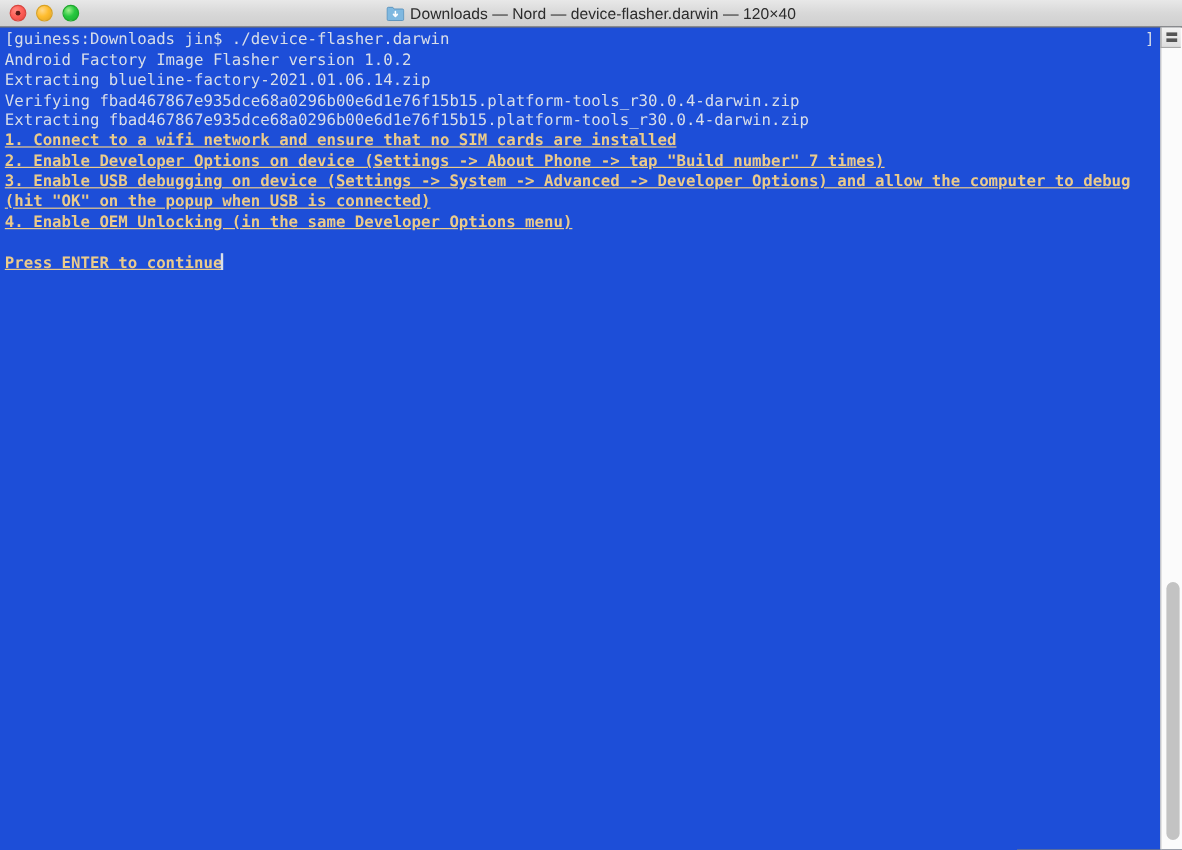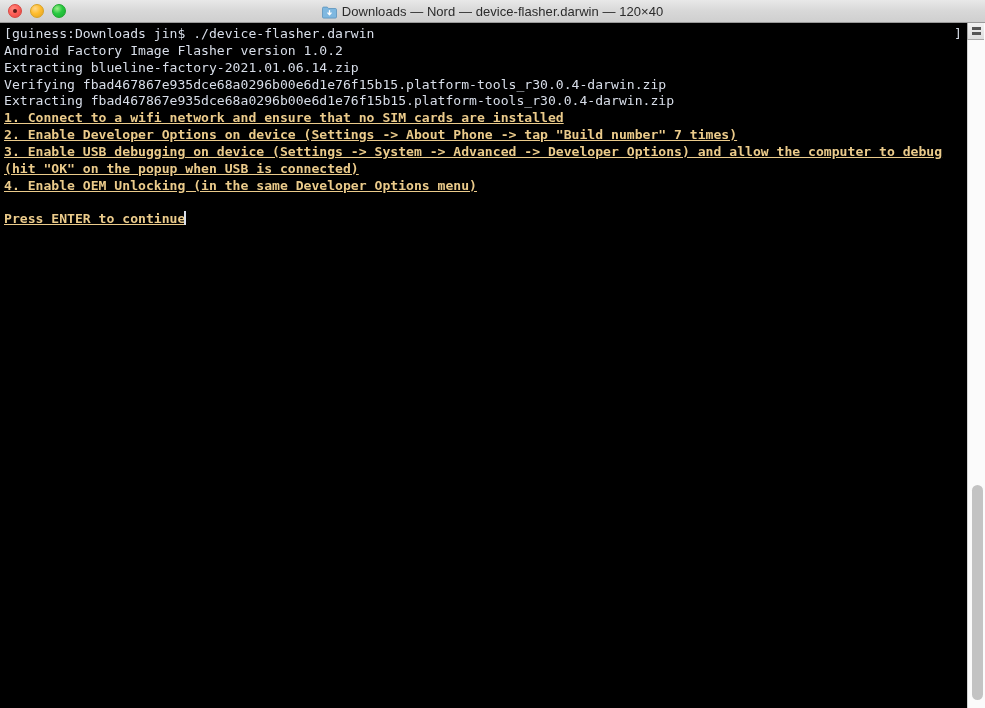--- a/index.html
+++ b/index.html
@@ -108,21 +108,21 @@
     flex: none;
   }
 
   
   #terminal-body {
     position: absolute;
     left: 0;
     top: 23px;
     width: 967px;
     height: 685px;
-    background: #000000;
+    background: #1d4ed8;
     overflow: hidden;
   }
   #terminal-text {
     position: absolute;
     left: 0;
     top: 3px;
     width: 967px;
     font-family: "DejaVu Sans Mono", "Liberation Mono", monospace;
     font-size: 13.1px;
     line-height: 16.85px;

